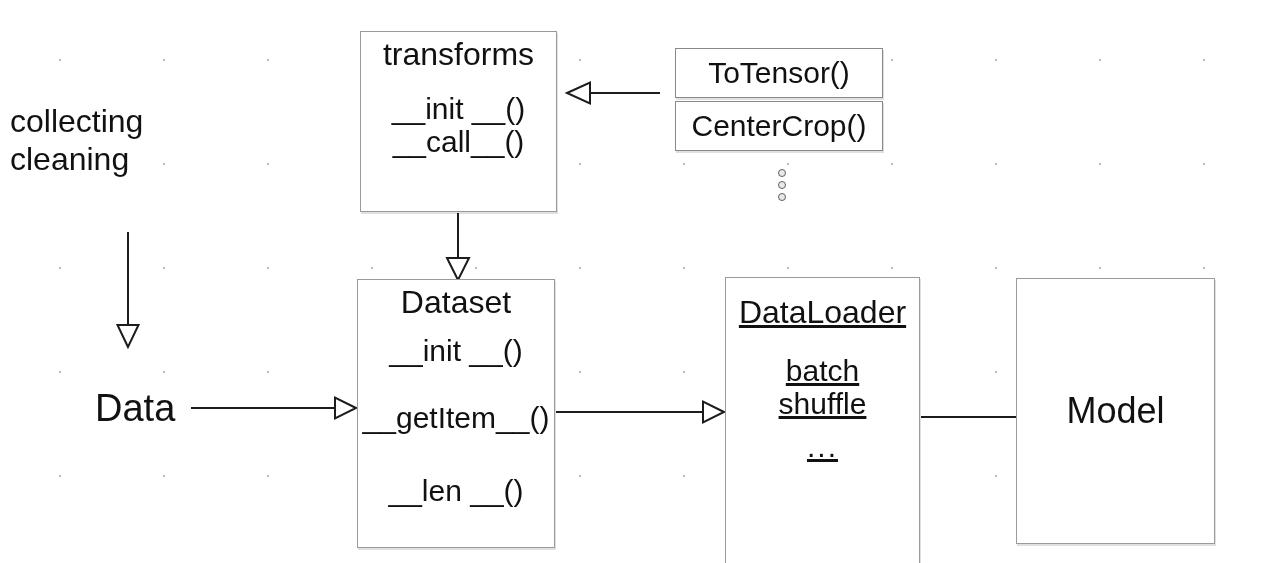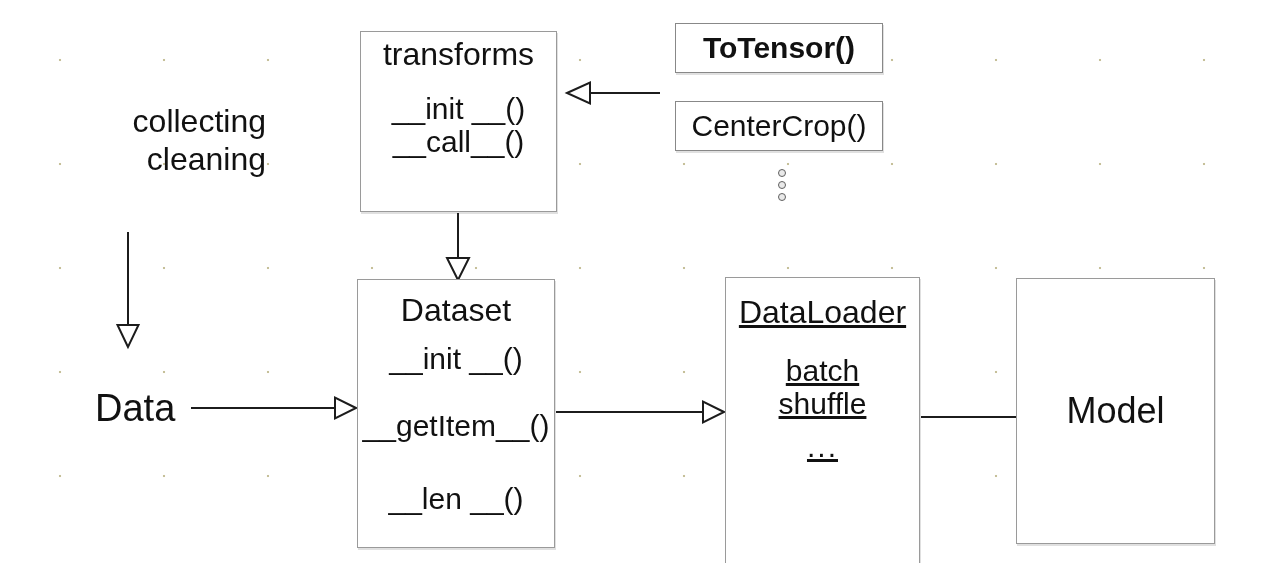--- a/index.html
+++ b/index.html
@@ -23,21 +23,21 @@
     left: 0; top: 0;
     width: 1280px; height: 563px;
   }
   svg.connectors line { stroke: #1c1c1c; stroke-width: 2; }
   svg.connectors polygon { fill: #ffffff; stroke: #1c1c1c; stroke-width: 2; }
 
   .annotation {
     position: absolute;
     left: 10px; top: 102px;
     width: 256px;
-    text-align: right;
+    text-align: left;
     font-size: 32px;
     line-height: 38px;
     white-space: nowrap;
   }
   .annotation span { display: block; }
 
   .data-label {
     position: absolute;
     left: 95px; top: 386px;
     font-size: 38px;
@@ -53,21 +53,21 @@
   }
   .box .title { font-size: 32px; line-height: 36px; }
   .box .method { font-size: 30px; line-height: 33px; white-space: nowrap; }
   .box .item { font-size: 30px; line-height: 33px; }
 
   .box.transforms { left: 360px; top: 31px; width: 197px; height: 181px; }
   .box.transforms .title  { margin-top: 4px; }
   .box.transforms .m1 { margin-top: 20px; }
 
   .box.dataset { left: 357px; top: 279px; width: 198px; height: 269px; }
-  .box.dataset .title { margin-top: 12px; }
+  .box.dataset .title { margin-top: 4px; }
   .box.dataset .m1 { margin-top: 14px; }
   .box.dataset .m2 { margin-top: 40px; }
   .box.dataset .m3 { margin-top: 34px; }
 
   .box.dataloader { left: 725px; top: 277px; width: 195px; height: 334px; text-decoration: underline; }
   .box.dataloader .title { margin-top: 16px; }
   .box.dataloader .i1 { margin-top: 24px; }
   .box.dataloader .i3 { margin-top: 10px; letter-spacing: 2px; }
 
   .box.model {
@@ -79,21 +79,21 @@
   .chip {
     position: absolute;
     left: 675px;
     width: 208px; height: 50px;
     background: #ffffff;
     border: 1px solid #888888;
     box-shadow: 1px 2px 0 rgba(0,0,0,0.12);
     display: flex; align-items: center; justify-content: center;
     font-size: 30px;
   }
-  .chip.totensor   { top: 23px; font-weight: bold; }
+  .chip.totensor   { top: 48px; }
   .chip.centercrop { top: 101px; }
 
   .more-dots {
     position: absolute;
     left: 778px; top: 169px;
     display: flex; flex-direction: column; align-items: center;
   }
   .more-dots .dot {
     width: 8px; height: 8px;
     border-radius: 50%;

